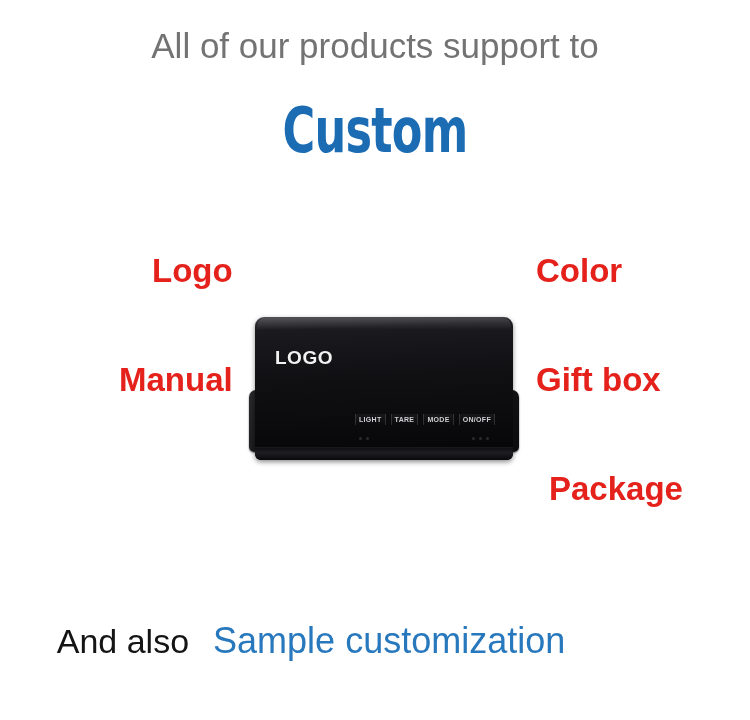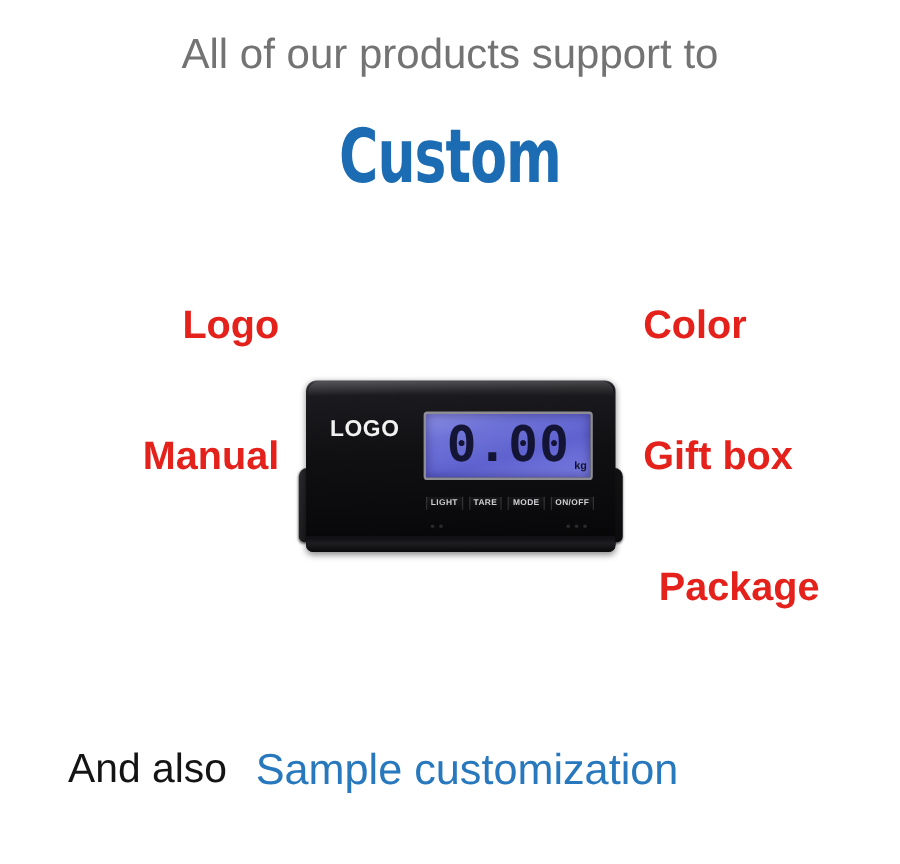--- a/index.html
+++ b/index.html
@@ -251,24 +251,20 @@
   <div class="scale">
 
     <div class="leg leg-left"></div>
     <div class="leg leg-right"></div>
 
     <div class="scale-body">
       <div class="scale-top-sheen"></div>
 
       <div class="scale-logo">LOGO</div>
 
-      <div class="lcd">
-        <div class="lcd-digits">0.00</div>
-        <div class="lcd-unit">kg</div>
-      </div>
 
       <div class="btn-row">
         <div class="scale-btn">LIGHT</div>
         <div class="scale-btn">TARE</div>
         <div class="scale-btn">MODE</div>
         <div class="scale-btn">ON/OFF</div>
       </div>
 
       <div class="scale-marks">
         <div class="mark-group">

